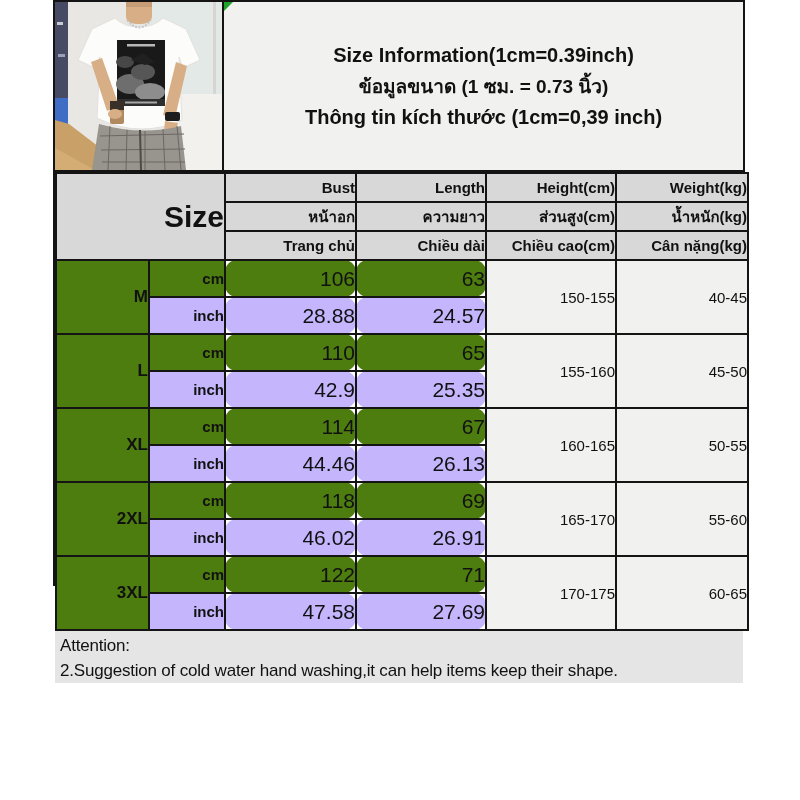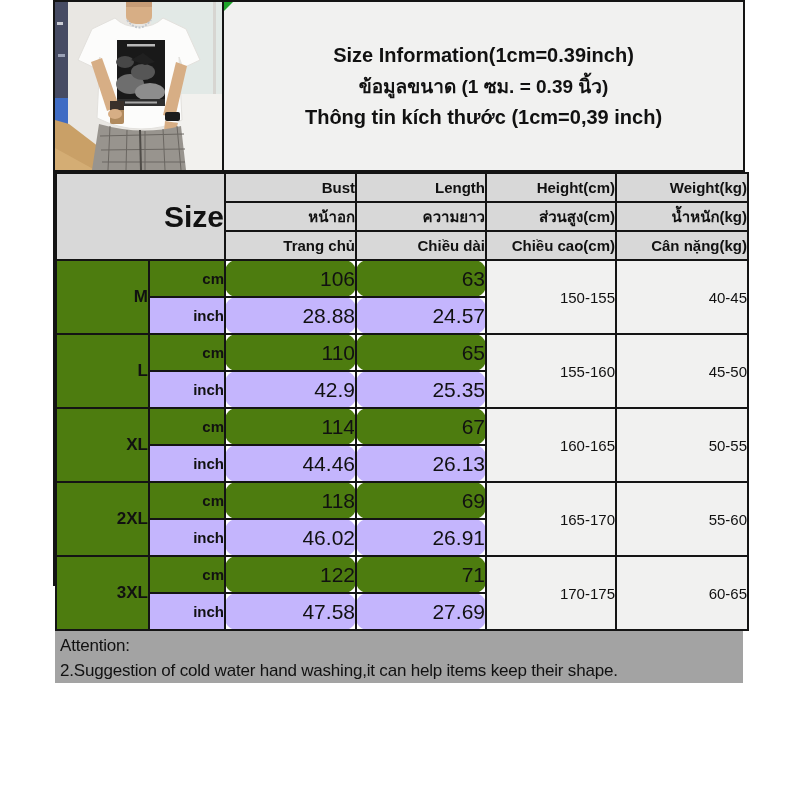--- a/index.html
+++ b/index.html
@@ -49,21 +49,21 @@
   .hdr-cell { background: #d8d8d8; font-size: 15px; font-weight: 700; }
   .size-big { background: #d8d8d8; font-size: 30px; font-weight: 700; }
   .size-label { background: #d8d8d8; font-size: 17px; font-weight: 700; }
   .unit-cell { font-weight: 700; font-size: 15px; }
   .row-cm td { background: #4d7c0f; }
   .row-inch td { background: #c4b5fd; }
   .merged-cell { background: #f1f1f0 !important; font-size: 15px; font-weight: 400; }
   .num-cell { font-size: 21px; font-weight: 400; border-radius: 12px; }
   
   .attention {
-    flex: 1; background: #a3a3a3; padding: 3px 6px 0 5px;
+    flex: 1; background: #e5e5e5; padding: 3px 6px 0 5px;
     font-size: 17px; line-height: 24.5px; letter-spacing: -0.2px;
   }
   .attention p { margin: 0; }
 </style>
 </head>
 <body>
 
 <div class="page">
   <div class="sheet">
 
@@ -122,21 +122,21 @@
             <path d="M45,134 l84,-2"></path>
               <path d="M46,148 l84,-1"></path>
               <path d="M47,160 l83,0"></path>
           </g>
           <path d="M85,128 l1,40" stroke="#4f4c48" stroke-width="2"></path>
         </svg>
       </div>
       <div class="title-cell">
         <div class="corner-triangle"></div>
         <div class="title-en">Size Information(1cm=0.39inch)</div>
-        <div class="title-th">ข้อมูลขนาด (1 ซม. = 0.39 นิ้ว)</div>
+        <div class="title-th">ข้อมูลขนาด (1 ซม. = 0.73 นิ้ว)</div>
         <div class="title-vi">Thông tin kích thước (1cm=0,39 inch)</div>
       </div>
     </div>
 
     <table class="size-table">
       <colgroup>
         <col style="width:93px">
           <col style="width:76px">
           <col style="width:131px">
         <col style="width:130px">

